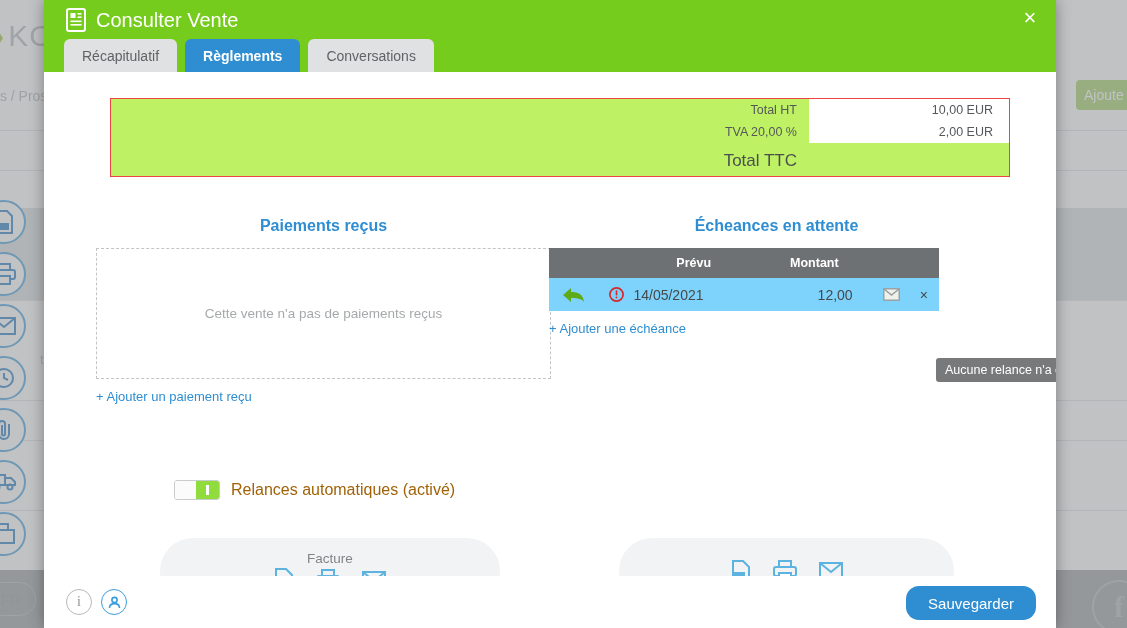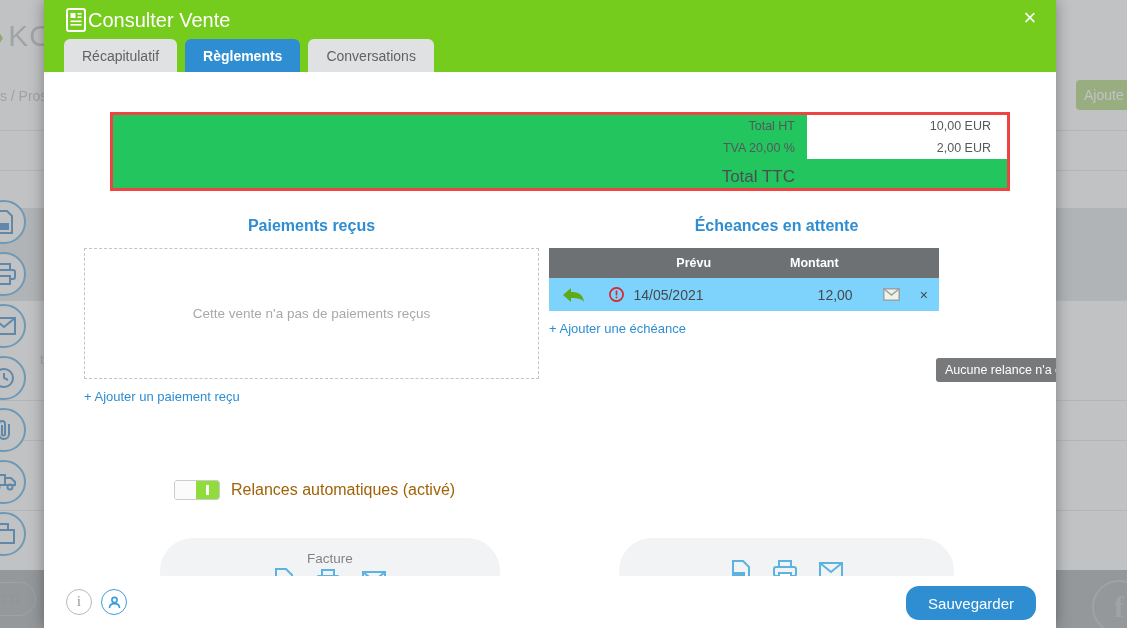--- a/index.html
+++ b/index.html
@@ -79,21 +79,21 @@
     box-shadow: 0 0 14px rgba(0,0,0,0.35);
     display: flex; flex-direction: column;
   }
   .modal-header {
     position: relative;
     background: #76cc1c;
     height: 72px; flex: 0 0 72px;
   }
   .modal-title {
     position: absolute; left: 22px; top: 8px;
-    display: flex; align-items: center; gap: 2px;
+    display: flex; align-items: center; gap: 10px;
     color: #ffffff; font-size: 20px;
   }
   .close-x {
     position: absolute; right: 12px; top: 4px;
     width: 28px; height: 28px;
     color: #ffffff; font-size: 22px; line-height: 28px;
     text-align: center; cursor: pointer;
   }
   .tabs {
     position: absolute; left: 20px; bottom: 0;
@@ -113,24 +113,24 @@
 
   .modal-body {
     flex: 1 1 auto; position: relative;
     padding: 0;
     background: #ffffff;
     overflow: hidden;
   }
 
   
   .totals {
-    position: absolute; left: 66px; top: 40px;
+    position: absolute; left: 66px; top: 26px;
     width: 900px; height: 79px;
-    background: #22c55e;
-    border: 3px solid #ef4444;
+    background: #bef264;
+    border: 1px solid #ef4444;
   }
   .totals-grid {
     position: absolute; right: 0; top: 0;
     width: 400px; height: 100%;
     display: grid;
     grid-template-columns: 1fr 1fr;
     grid-template-rows: 22px 22px 35px;
   }
   .tt-label {
     display: flex; align-items: center; justify-content: flex-end;
@@ -147,21 +147,21 @@
   
   .cols {
     position: absolute; left: 0; top: 145px;
     width: 1012px; height: 280px;
   }
   .col-title {
     text-align: center; color: #2e8ed1;
     font-size: 16px; font-weight: bold;
     margin-bottom: 13px;
   }
-  .col-left { position: absolute; left: 40px; top: 0; width: 455px; }
+  .col-left { position: absolute; left: 52px; top: 0; width: 455px; }
   .col-right { position: absolute; left: 505px; top: 0; width: 455px; }
 
   .dashed-box {
     height: 131px;
     border: 1px dashed #c2c5c7;
     display: flex; align-items: center; justify-content: center;
     color: #a6a9ab; font-size: 13.5px;
   }
   .add-link {
     margin-top: 10px;

